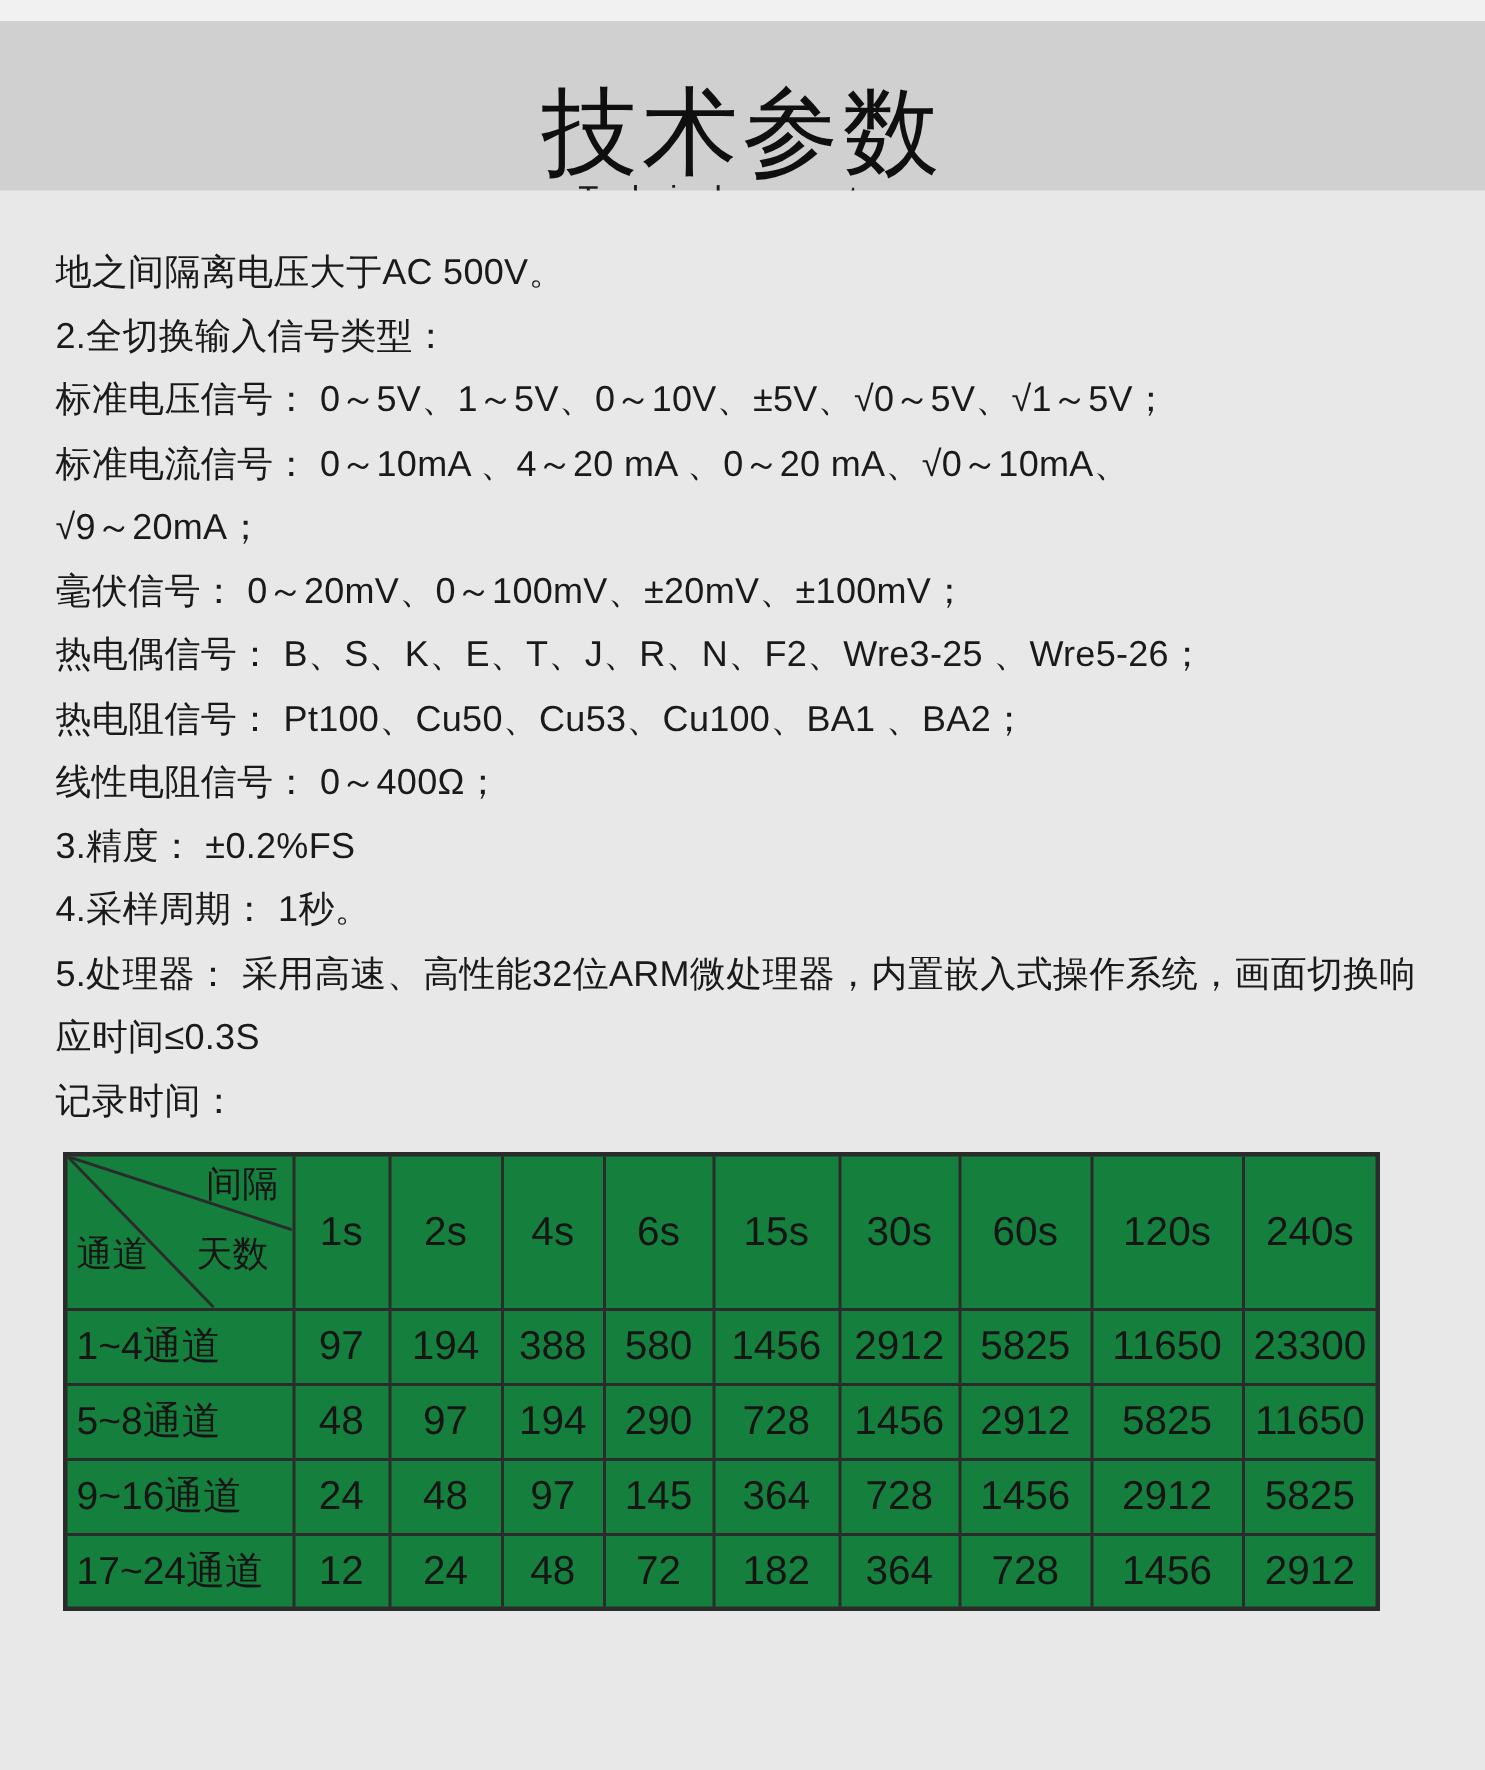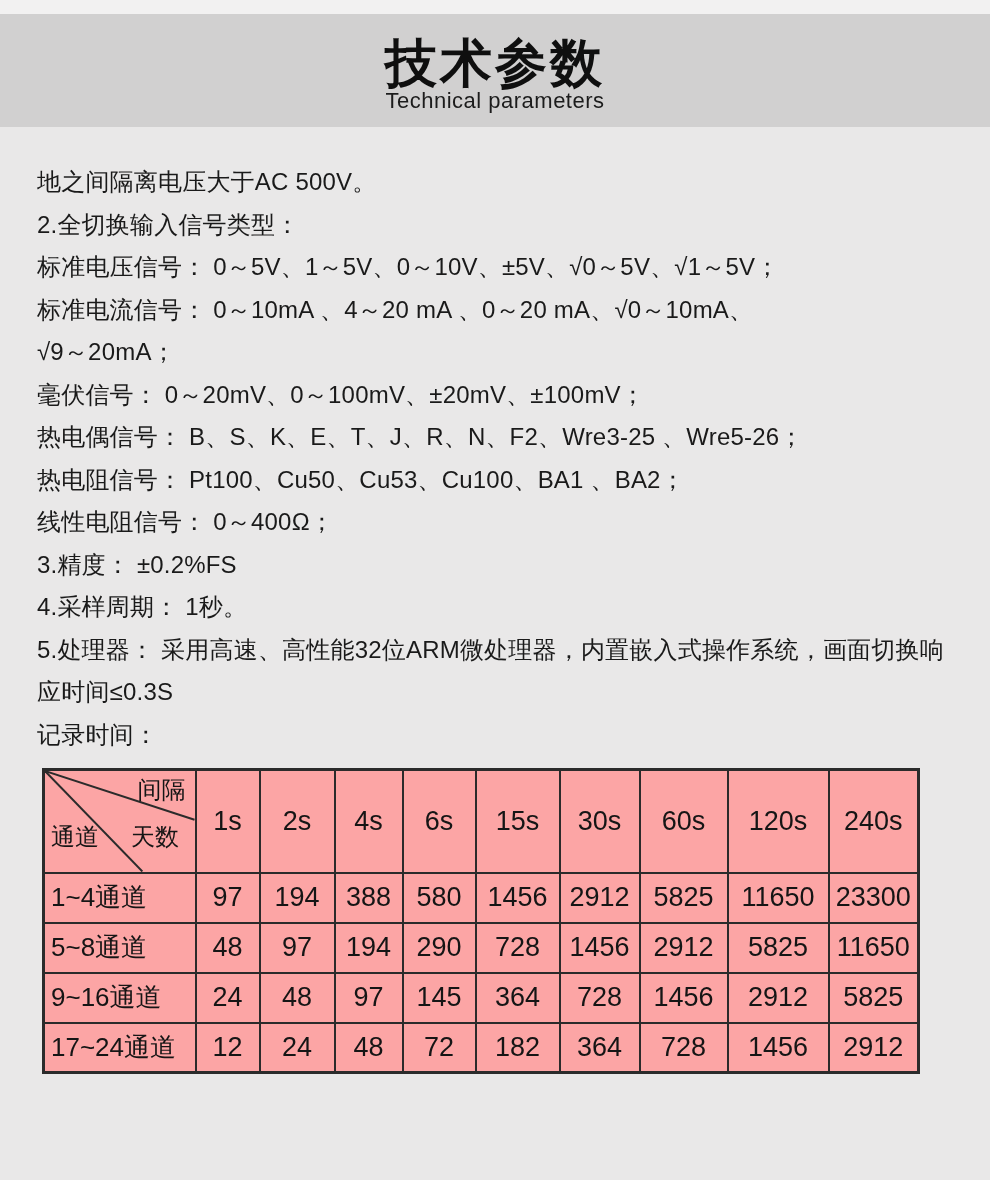--- a/index.html
+++ b/index.html
@@ -12,36 +12,36 @@
   }
   .page { width:990px; height:1180px; position:relative; }
 
   .top-strip { height:14px; background:#f2f1f1; }
 
   .title-band {
     height:113px; background:#d1d0d0; text-align:center;
     overflow:hidden;
   }
   .title-band h1 {
-    margin:0; padding-top:21px;
-    font-size:52px; font-weight:700; letter-spacing:3px;
+    margin:0; padding-top:39px;
+    font-size:64px; font-weight:400; letter-spacing:3px;
     line-height:1.1; color:#0f0f0f;
   }
   .subtitle { font-size:22px; margin-top:-4px; color:#1c1c1c; letter-spacing:0.5px; }
 
   .content { padding:34px 20px 0 37px; }
   .spec-line {
     font-size:24px; line-height:42.5px; white-space:nowrap;
     font-weight:500; letter-spacing:0.2px; color:#1a1a1a;
   }
 
   #record-table {
     border-collapse:collapse; table-layout:fixed;
     margin:12px 0 0 5px;
-    background:#fca5a5;
+    background:#15803d;
     border:3px solid #2b2b2b;
   }
   #record-table th, #record-table td {
     border:2px solid #2b2b2b; padding:0;
     font-weight:500; color:#151515;
   }
   #record-table thead tr { height:103px; }
   #record-table tbody tr { height:50px; }
   .iv  { font-size:27px; text-align:center; }
   .ch  { font-size:26px; text-align:left; padding-left:6px !important; white-space:nowrap; }

